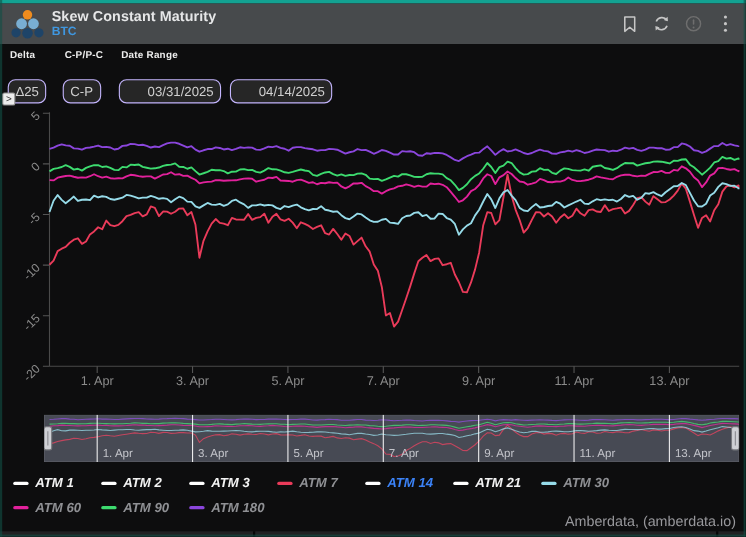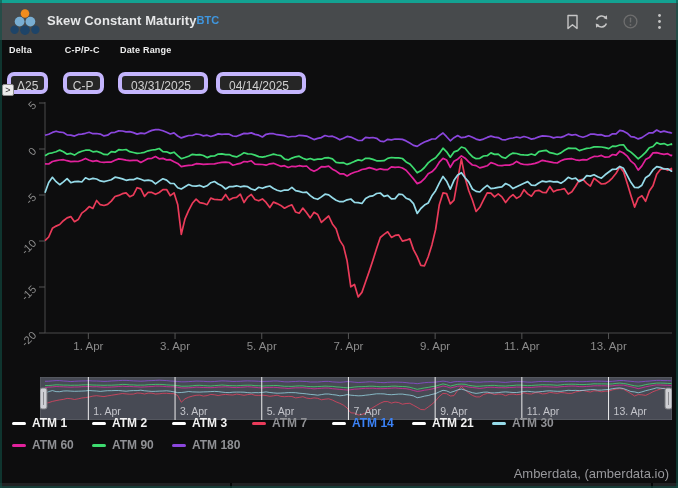--- a/index.html
+++ b/index.html
@@ -8,45 +8,45 @@
   .window { position:relative; width:678px; height:488px; background:#0d0d0e; overflow:hidden; }
   .edge { position:absolute; z-index:50; pointer-events:none; }
   .edge.top { top:0; left:0; right:0; height:3px; background:#13a292; }
   .edge.left { top:0; left:0; bottom:0; width:2px; background:#11504699; }
   .edge.right { top:0; right:0; bottom:0; width:2px; background:#11504699; }
   .edge.bottom { bottom:0; left:0; right:0; height:2px; background:#11504699; }
 
   
   .header { position:absolute; top:3px; left:0; right:0; height:37px; background:#474a4c; display:flex; align-items:center; padding:0 10px; }
   .logo { width:30px; height:28px; margin-right:7px; flex:0 0 auto; }
-  .titles { display:flex; flex-direction:row; line-height:1.15; }
+  .titles { display:flex; flex-direction:column; line-height:1.15; }
   .title { font-size:13px; font-weight:700; color:#e6e7e8; letter-spacing:.1px; }
   .subtitle { font-size:11px; font-weight:700; color:#3f97e0; }
   .header-actions { margin-left:auto; display:flex; align-items:center; gap:11px; }
   .hicon { width:18px; height:18px; display:flex; align-items:center; justify-content:center; cursor:pointer; }
 
   
   .controls { position:absolute; top:40px; left:0; right:0; height:46px; padding:4px 0 0 7px; white-space:nowrap; }
   .ctrl-group { display:inline-block; vertical-align:top; margin-right:10px; }
   .ctrl-label { font-size:9px; font-weight:700; color:#ededed; margin:1px 0 17px 2px; letter-spacing:.2px; }
-  .ctrl-btn { display:inline-block; height:22px; line-height:20px; border:4px solid #c4b5fd; border-radius:7px; background:#262626; color:#cfcfcf; font-size:12px; text-align:center; cursor:pointer; padding:0 6px; font-family:"Liberation Sans",sans-serif; }
+  .ctrl-btn { display:inline-block; height:22px; line-height:20px; border:1px solid #c4b5fd; border-radius:7px; background:#262626; color:#cfcfcf; font-size:12px; text-align:center; cursor:pointer; padding:0 6px; font-family:"Liberation Sans",sans-serif; }
   .ctrl-btn.delta { min-width:32px; }
   .ctrl-btn.cp { min-width:32px; }
-  .ctrl-btn.date { min-width:90px; text-align:left; padding-left:9px; }
+  .ctrl-btn.date { min-width:90px; text-align:left; padding-left:25px; }
   .ctrl-btn.date + .ctrl-btn.date { margin-left:8px; }
   .ctrl-btn.interval { min-width:38px; text-align:left; padding-left:8px; }
 
   .expand-btn { position:absolute; top:84px; left:2px; width:12px; height:12px; background:#ececec; border:1px solid #8f8f8f; border-radius:2px; color:#2a2a2a; font-size:9px; line-height:10px; text-align:center; cursor:pointer; z-index:5; }
 
   
   #main-chart { position:absolute; top:86px; left:0; width:678px; height:292px; }
   #navigator { position:absolute; top:377px; left:40px; width:632px; height:43px; cursor:ew-resize; }
 
   
-  .legend { position:absolute; left:12px; top:416px; display:grid; grid-template-columns:repeat(7,80px); row-gap:8px; }
+  .legend { position:absolute; left:12px; top:432px; display:grid; grid-template-columns:repeat(7,80px); row-gap:8px;font-style:italic; }
   .legend-item { display:flex; align-items:center; gap:6px; cursor:pointer; }
   .legend-dash { width:14px; height:3px; border-radius:2px; flex:0 0 auto; }
   .legend-label { font-size:12px; font-weight:700; }
 
   .attribution { position:absolute; right:9px; top:466px; font-size:13px; color:#98989c; }
 
   .bottom-frame { position:absolute; bottom:0; left:0; right:0; height:5px; background:#212123; z-index:40; }
   .bottom-frame .divider { position:absolute; top:0; bottom:0; width:2px; background:#060607; }
 </style>
 </head>

